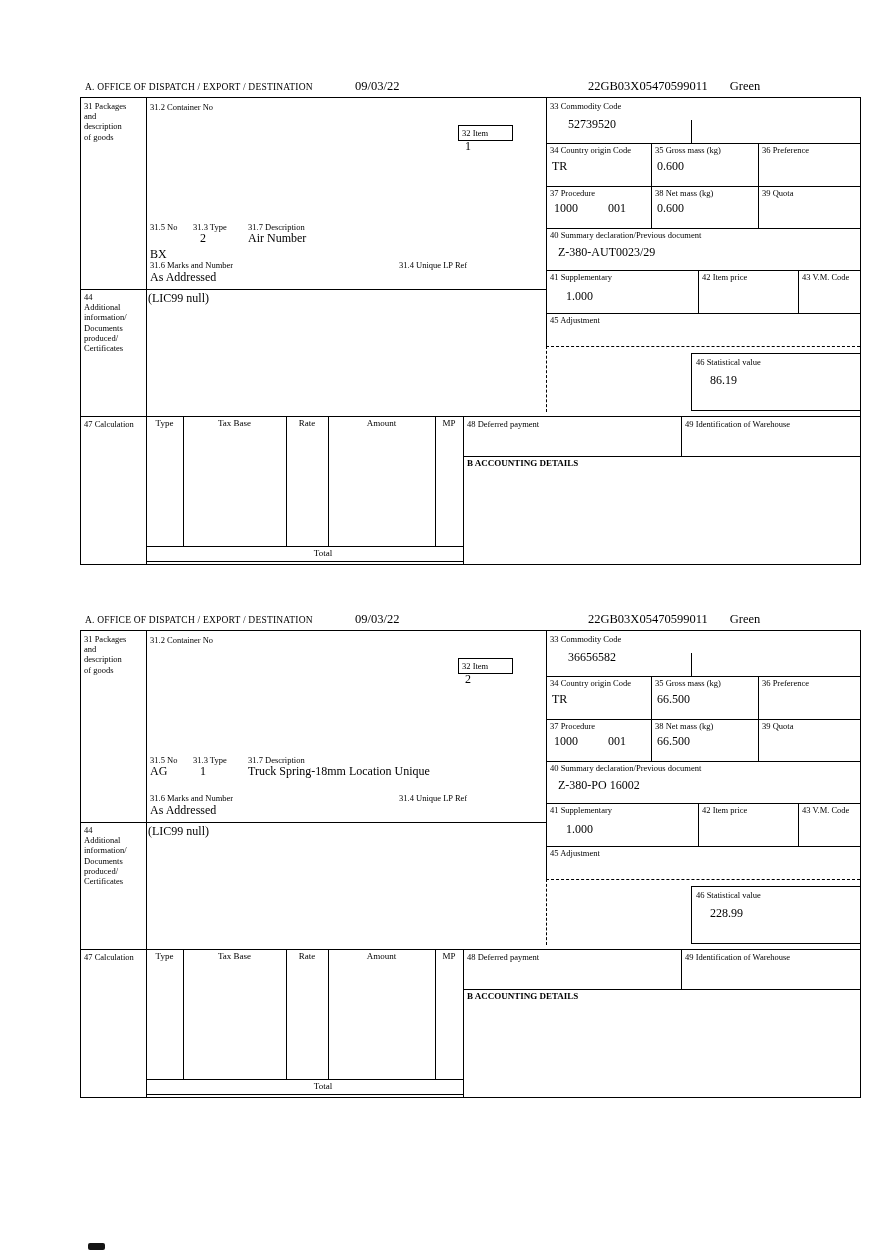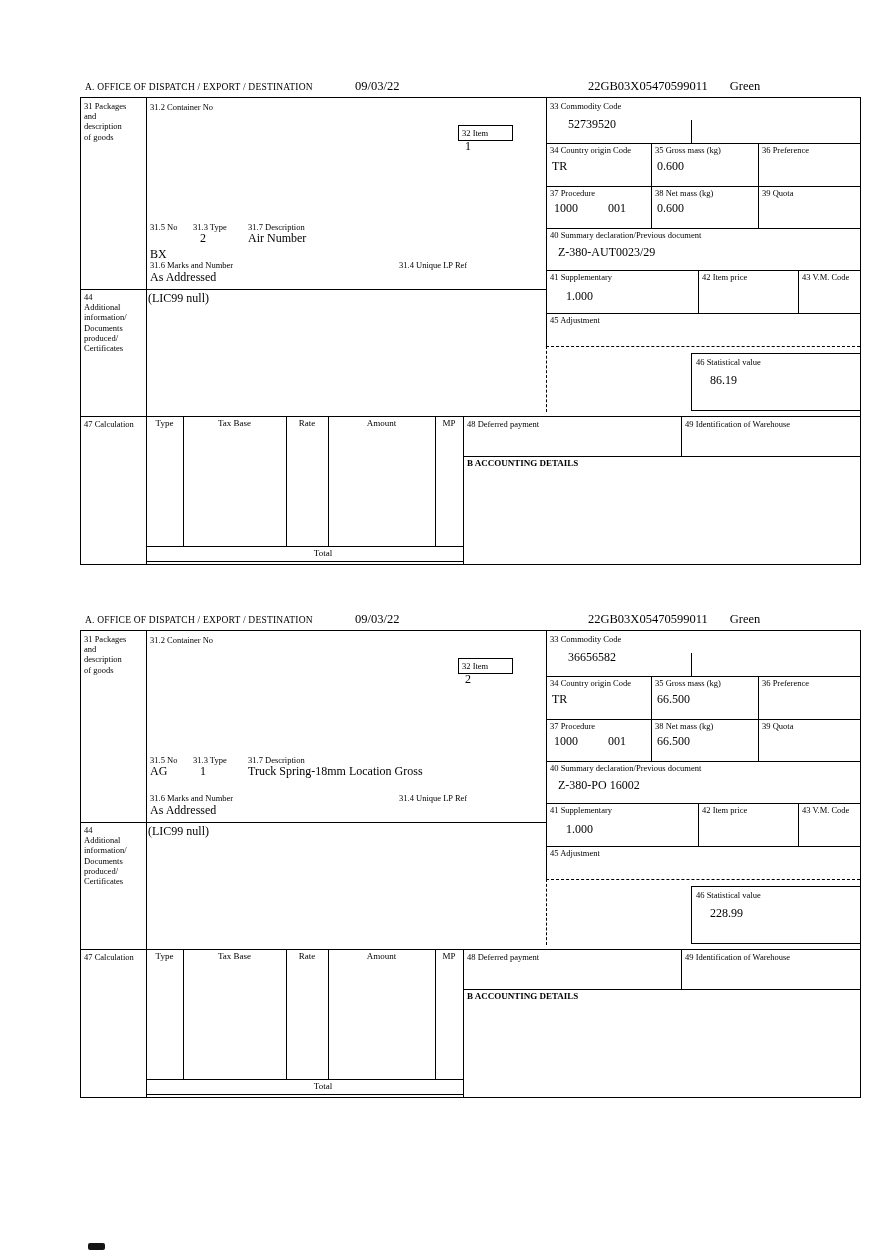--- a/index.html
+++ b/index.html
@@ -213,21 +213,21 @@
     <span class="lbl" style="left:681px;top:90px">39 Quota</span>
 
     <span class="lbl" style="left:469px;top:132px">40 Summary declaration/Previous document</span>
     <span class="val" style="left:477px;top:148px">Z-380-PO 16002</span>
 
     <span class="lbl" style="left:69px;top:124px">31.5 No</span>
     <span class="lbl" style="left:112px;top:124px">31.3 Type</span>
     <span class="lbl" style="left:167px;top:124px">31.7 Description</span>
     <span class="val" style="left:69px;top:134px">AG</span>
     <span class="val" style="left:119px;top:134px">1</span>
-    <span class="val" style="left:167px;top:134px">Truck Spring-18mm Location Gross</span>
+    <span class="val" style="left:167px;top:134px">Truck Spring-18mm Location Unique</span>
 
     <span class="lbl" style="left:69px;top:162px">31.6 Marks and Number</span>
     <span class="lbl" style="left:318px;top:162px">31.4 Unique LP Ref</span>
     <span class="val" style="left:69px;top:173px">As Addressed</span>
 
     <span class="lbl" style="left:469px;top:174px">41 Supplementary</span>
     <span class="val" style="left:485px;top:192px">1.000</span>
     <span class="lbl" style="left:621px;top:174px">42 Item price</span>
     <span class="lbl" style="left:721px;top:174px">43 V.M. Code</span>
 

